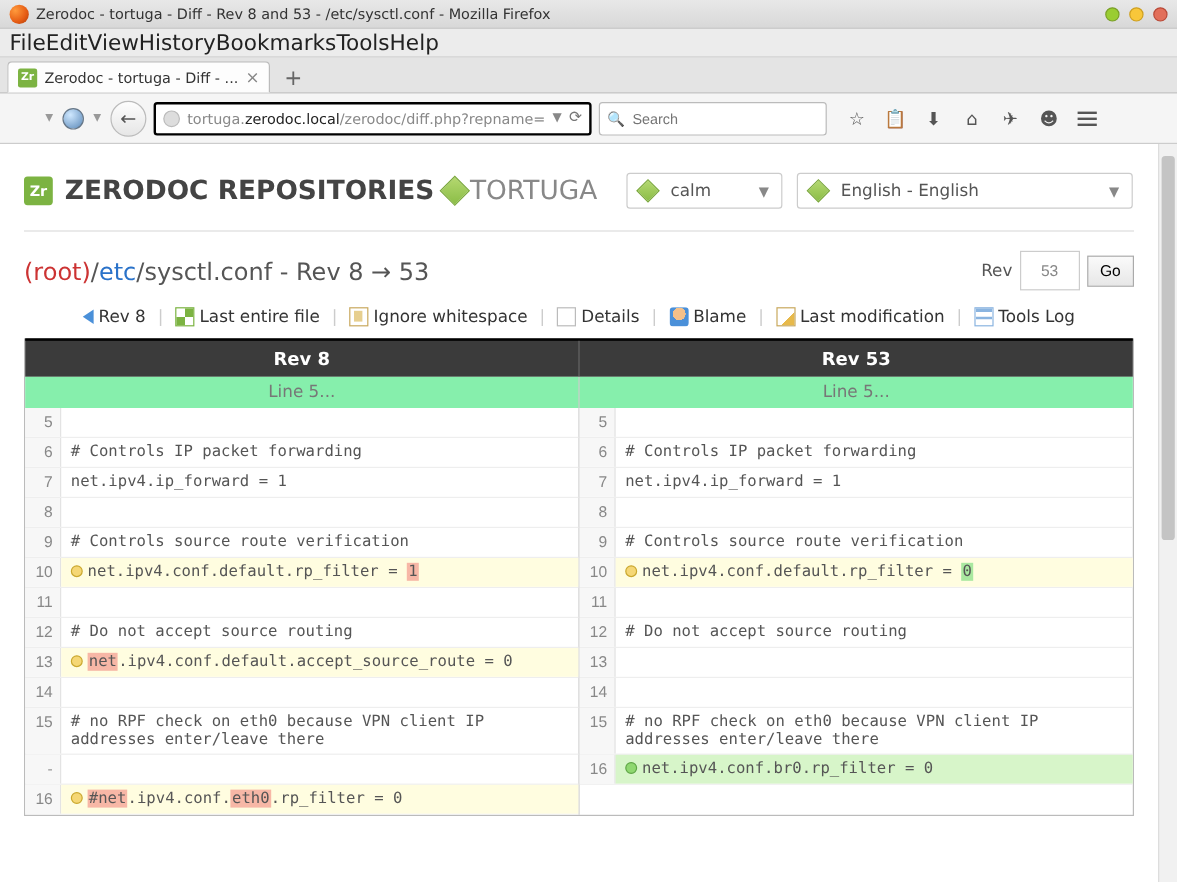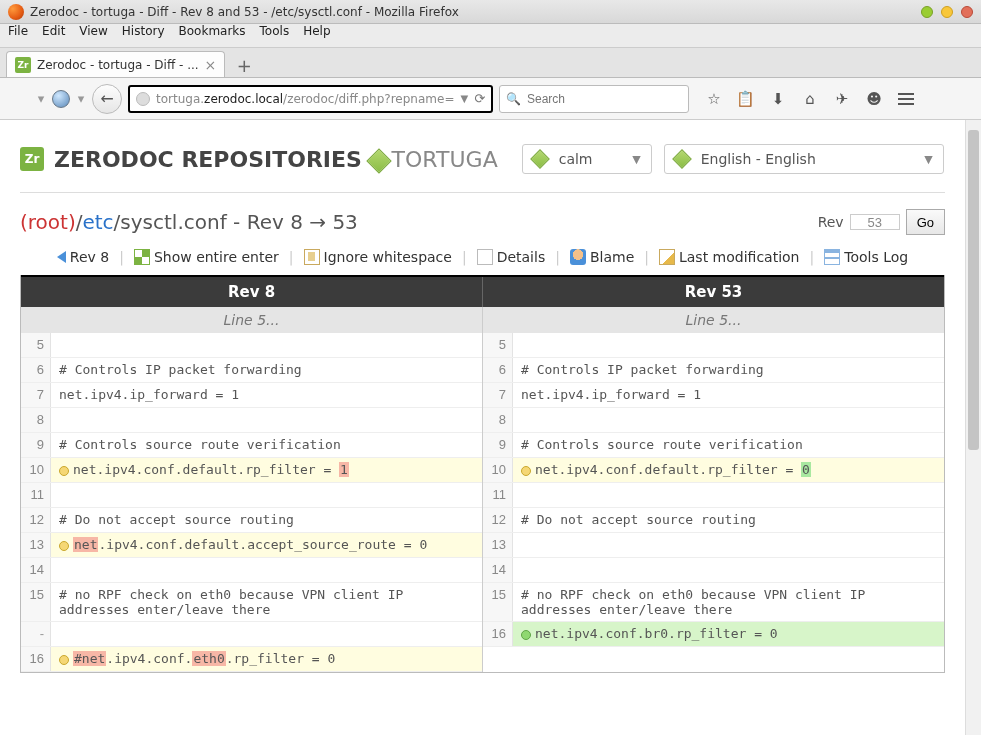--- a/index.html
+++ b/index.html
@@ -9,21 +9,21 @@
 .titlebar { height:24px; background:linear-gradient(#e8e8e8,#d8d8d8); border-bottom:1px solid #bbb; display:flex; align-items:center; padding:0 8px; }
 .titlebar .ff-icon { width:16px; height:16px; margin-right:6px; background:radial-gradient(circle at 30% 30%, #ff9a3c, #e55b13 60%, #a63a0a); border-radius:50%; }
 .titlebar .title-text { font-size:12px; color:#333; flex:1; }
 .window-btns { display:flex; gap:8px; }
 .wbtn { width:12px; height:12px; border-radius:50%; }
 .wbtn.min { background:#9acd32; border:1px solid #7aa028;}
 .wbtn.max { background:#f8c73a; border:1px solid #cfa020;}
 .wbtn.close { background:#e26f5a; border:1px solid #b94a38;}
 
 
-.menubar { height:24px; background:#ececec; display:flex; align-items:flex-start; padding:0 8px; gap:14px; border-bottom:1px solid #ccc; font-size:12px; color:#222;}
+.menubar { height:24px; background:#ececec; display:flex; align-items:flex-end; padding:0 8px; border-bottom:1px solid #ccc; font-size:18px; color:#222;}
 .menubar span { cursor:default; }
 
 
 .tabstrip { height:30px; background:#e4e4e4; display:flex; align-items:flex-end; padding:0 6px; border-bottom:1px solid #bbb; }
 .tab { height:26px; background:#fdfdfd; border:1px solid #bbb; border-bottom:none; border-radius:4px 4px 0 0; display:flex; align-items:center; padding:0 8px; gap:6px; font-size:12px; color:#333; min-width:200px; max-width:220px; }
 .tab .zr-icon { width:16px; height:16px; background:#7cb342; border-radius:2px; display:flex; align-items:center; justify-content:center; color:#fff; font-size:9px; font-weight:bold; }
 .tab .tab-title { flex:1; white-space:nowrap; overflow:hidden; text-overflow:ellipsis; }
 .tab .tab-close { color:#888; font-size:14px; line-height:1; }
 .newtab { width:26px; height:22px; margin-left:6px; display:flex; align-items:center; justify-content:center; color:#666; font-size:18px; line-height:1; }
 
@@ -70,21 +70,21 @@
 
 .hr { border:none; border-top:1px solid #ddd; margin:18px 0 16px 0;}
 
 
 .pathrow { display:flex; align-items:center; }
 .pathrow .path { font-size:20px; color:#555; }
 .pathrow .path .root { color:#c33; }
 .pathrow .path .sl { color:#555; }
 .pathrow .path .etc { color:#2a72c9; }
 .pathrow .revbox { margin-left:auto; display:flex; align-items:center; gap:6px; color:#555; font-size:14px;}
-.pathrow .revbox input { width:50px; height:16px; border:1px solid #ccc; text-align:center; color:#888; font-size:13px;}
+.pathrow .revbox input { width:50px; height:33px; border:1px solid #ccc; text-align:center; color:#888; font-size:13px;}
 .pathrow .revbox button { height:26px; padding:0 10px; border:1px solid #aaa; background:linear-gradient(#fafafa,#e7e7e7); font-size:13px; cursor:pointer;}
 
 
 .actions { display:flex; align-items:center; justify-content:center; gap:10px; margin:14px 0 10px 0; font-size:14px; color:#333;}
 .actions .alink { display:flex; align-items:center; gap:4px; color:#333; }
 .actions .divider { color:#ccc;}
 .aicon { width:16px;height:16px; display:inline-block;}
 .ai-back { width:0;height:0;border-top:6px solid transparent;border-bottom:6px solid transparent;border-right:9px solid #4a90d9;}
 .ai-expand { background:conic-gradient(#7cb342 0 25%, #fff 0 50%, #7cb342 0 75%, #fff 0); border:1px solid #7cb342;}
 .ai-ws { background:#fff; border:1px solid #c9a95e; position:relative;}
@@ -92,21 +92,21 @@
 .ai-doc { background:#fff; border:1px solid #bbb;}
 .ai-user { background:radial-gradient(circle at 50% 35%, #f4c089 40%, transparent 41%), linear-gradient(#4a90d9,#4a90d9); border-radius:3px;}
 .ai-edit { background:linear-gradient(135deg,#fff 60%,#e7b94a 60%); border:1px solid #c9a95e;}
 .ai-log { background:#fff; border:1px solid #8ab4e0; box-shadow:inset 0 3px 0 #8ab4e0, inset 0 7px 0 #fff, inset 0 9px 0 #8ab4e0;}
 
 
 .diffwrap { border:1px solid #bbb; border-top:none;}
 .diffhead { display:flex; background:#3b3b3b; color:#fff; font-weight:bold; font-size:15px; border-top:2px solid #000;}
 .diffhead > div { flex:1; text-align:center; padding:6px 0;}
 .diffhead > div:first-child { border-right:1px solid #666;}
-.linerow { display:flex; background:#e5e5e5; color:#777; font-style:italic; font-size:14px;}
+.linerow { display:flex; background:#86efac; color:#777; font-size:14px;}
 .linerow > div { flex:1; text-align:center; padding:5px 0;}
 .linerow > div:first-child { border-right:1px solid #ccc;}
 
 .diffbody { display:flex; font-family:"DejaVu Sans Mono","Liberation Mono",monospace; font-size:13px;}
 .col { flex:1; }
 .col.left { border-right:1px solid #ccc;}
 .row { display:flex; min-height:25px; border-bottom:1px solid #eee;}
 .ln { width:30px; text-align:right; padding:4px 6px 4px 0; color:#888; background:#f7f7f7; border-right:1px solid #e3e3e3; font-family:Arial,sans-serif; font-size:13px; flex-shrink:0;}
 .code { flex:1; padding:4px 8px; color:#555; white-space:pre-wrap; word-break:break-word;}
 .row.hl .code { background:#fffde0;}
@@ -227,21 +227,21 @@
   </div>
 
   <div class="actions">
     <span class="alink">
           <span class="ai-back"></span>
           <span>Rev 8</span>
         </span>
     <span class="divider">|</span>
     <span class="alink">
           <span class="aicon ai-expand"></span>
-          <span>Show entire enter</span>
+          <span>Last entire file</span>
         </span>
     <span class="divider">|</span>
     <span class="alink">
           <span class="aicon ai-ws"></span>
           <span>Ignore whitespace</span>
         </span>
     <span class="divider">|</span>
     <span class="alink">
           <span class="aicon ai-doc"></span>
           <span>Details</span>

